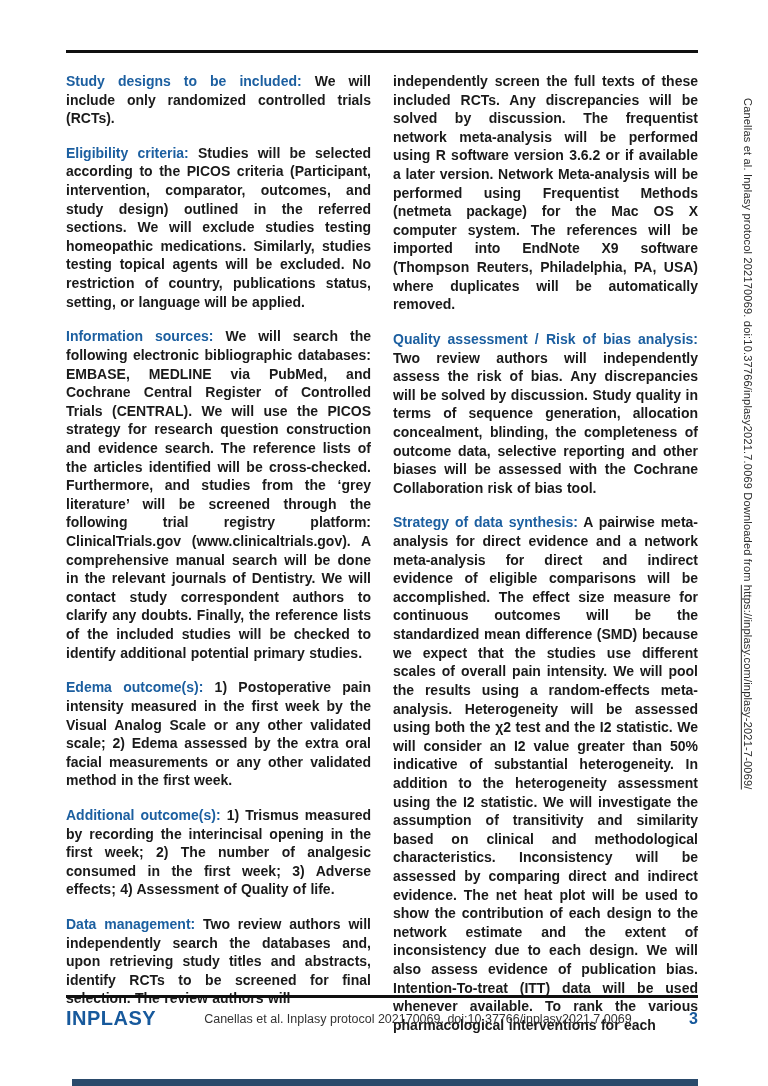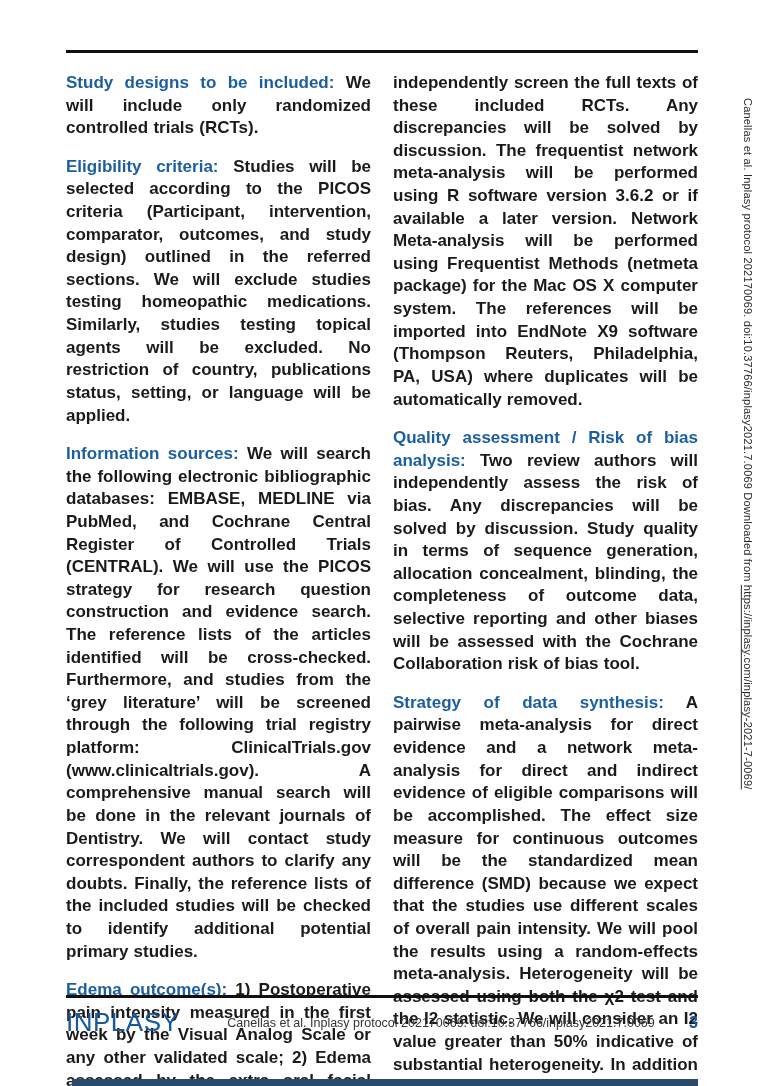--- a/index.html
+++ b/index.html
@@ -14,21 +14,21 @@
     position:absolute;left:66px;top:50px;width:632px;height:3px;
     background:#101010;
   }
   .columns{
     position:absolute;left:66px;top:72px;width:632px;
     display:flex;gap:22px;
   }
   .col{width:305px;}
   .para{
     margin:0 0 16px 0;
-    font-size:17px;line-height:1.33;
+    font-size:14px;line-height:1.33;
     font-weight:700;color:#1a1a1a;
     text-align:justify;
     word-spacing:0.5px;
   }
   .para .h{color:#1c5fa0;}
   .sidebar{
     position:absolute;top:98px;right:14px;height:950px;
     writing-mode:vertical-rl;
     font-size:11px;color:#2a2a2a;font-weight:400;
     letter-spacing:0.2px;
@@ -37,21 +37,21 @@
   .sidebar a{color:#2a2a2a;text-decoration:underline;}
   .footer-rule{
     position:absolute;left:66px;top:995px;width:632px;height:3px;
     background:#101010;
   }
   .footer{
     position:absolute;left:66px;top:1007px;width:632px;
     display:flex;align-items:center;
   }
   .footer .logo{
-    font-size:26px;font-weight:400;color:#17599c;letter-spacing:0.5px;text-align:right;
+    font-size:20px;font-weight:700;color:#17599c;letter-spacing:0.5px;text-align:right;
   }
   .footer .citation{
     margin-left:48px;
     font-size:12.5px;color:#333333;font-weight:400;
   }
   .footer .pagenum{
     margin-left:auto;
     font-size:16px;font-weight:700;color:#17599c;
   }
   .bottom-bar{
@@ -65,20 +65,22 @@
 <div class="page">
 
   <div class="top-rule"></div>
 
   <div class="columns">
     <div class="col">
       <p class="para"><span class="h">Study designs to be included:</span> <span>We will include only randomized controlled trials (RCTs).</span></p>
       <p class="para"><span class="h">Eligibility criteria:</span> <span>Studies will be selected according to the PICOS criteria (Participant, intervention, comparator, outcomes, and study design) outlined in the referred sections. We will exclude studies testing homeopathic medications. Similarly, studies testing topical agents will be excluded. No restriction of country, publications status, setting, or language will be applied.</span></p>
       <p class="para"><span class="h">Information sources:</span> <span>We will search the following electronic bibliographic databases: EMBASE, MEDLINE via PubMed, and Cochrane Central Register of Controlled Trials (CENTRAL). We will use the PICOS strategy for research question construction and evidence search. The reference lists of the articles identified will be cross-checked. Furthermore, and studies from the ‘grey literature’ will be screened through the following trial registry platform: ClinicalTrials.gov (www.clinicaltrials.gov). A comprehensive manual search will be done in the relevant journals of Dentistry. We will contact study correspondent authors to clarify any doubts. Finally, the reference lists of the included studies will be checked to identify additional potential primary studies.</span></p>
       <p class="para"><span class="h">Edema outcome(s):</span> <span>1) Postoperative pain intensity measured in the first week by the Visual Analog Scale or any other validated scale; 2) Edema assessed by the extra oral facial measurements or any other validated method in the first week.</span></p>
+      <p class="para"><span class="h">Additional outcome(s):</span> <span>1) Trismus measured by recording the interincisal opening in the first week; 2) The number of analgesic consumed in the first week; 3) Adverse effects; 4) Assessment of Quality of life.</span></p>
+      <p class="para"><span class="h">Data management:</span> <span>Two review authors will independently search the databases and, upon retrieving study titles and abstracts, identify RCTs to be screened for final selection. The review authors will</span></p>
     </div>
     <div class="col">
       <p class="para"><span>independently screen the full texts of these included RCTs. Any discrepancies will be solved by discussion. The frequentist network meta-analysis will be performed using R software version 3.6.2 or if available a later version. Network Meta-analysis will be performed using Frequentist Methods (netmeta package) for the Mac OS X computer system. The references will be imported into EndNote X9 software (Thompson Reuters, Philadelphia, PA, USA) where duplicates will be automatically removed.</span></p>
       <p class="para"><span class="h">Quality assessment / Risk of bias analysis:</span> <span>Two review authors will independently assess the risk of bias. Any discrepancies will be solved by discussion. Study quality in terms of sequence generation, allocation concealment, blinding, the completeness of outcome data, selective reporting and other biases will be assessed with the Cochrane Collaboration risk of bias tool.</span></p>
       <p class="para"><span class="h">Strategy of data synthesis:</span> <span>A pairwise meta-analysis for direct evidence and a network meta-analysis for direct and indirect evidence of eligible comparisons will be accomplished. The effect size measure for continuous outcomes will be the standardized mean difference (SMD) because we expect that the studies use different scales of overall pain intensity. We will pool the results using a random-effects meta-analysis. Heterogeneity will be assessed using both the χ2 test and the I2 statistic. We will consider an I2 value greater than 50% indicative of substantial heterogeneity. In addition to the heterogeneity assessment using the I2 statistic. We will investigate the assumption of transitivity and similarity based on clinical and methodological characteristics. Inconsistency will be assessed by comparing direct and indirect evidence. The net heat plot will be used to show the contribution of each design to the network estimate and the extent of inconsistency due to each design. We will also assess evidence of publication bias. Intention-To-treat (ITT) data will be used whenever available. To rank the various pharmacological interventions for each</span></p>
     </div>
   </div>
 
   <div class="sidebar"><span>Canellas et al. Inplasy protocol 202170069. doi:10.37766/inplasy2021.7.0069 Downloaded from </span><a href="#">https://inplasy.com/inplasy-2021-7-0069/</a></div>
 

